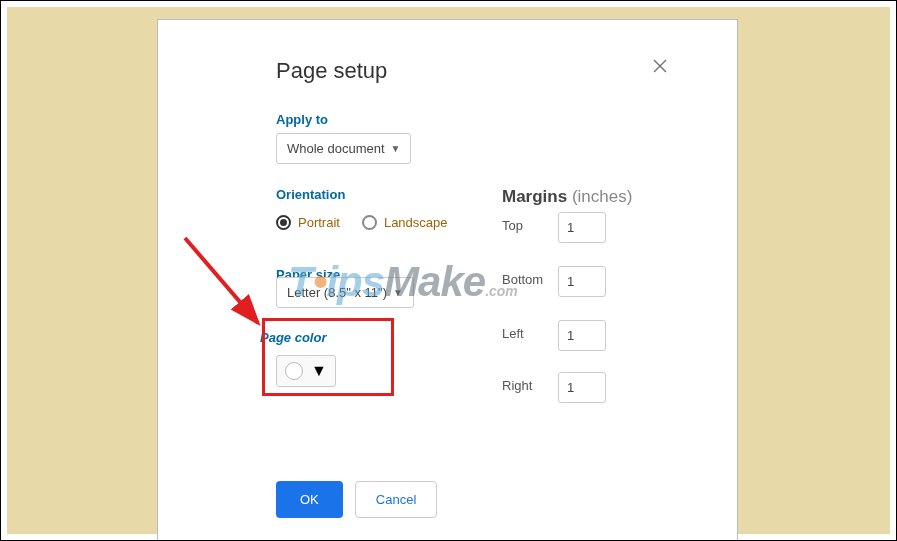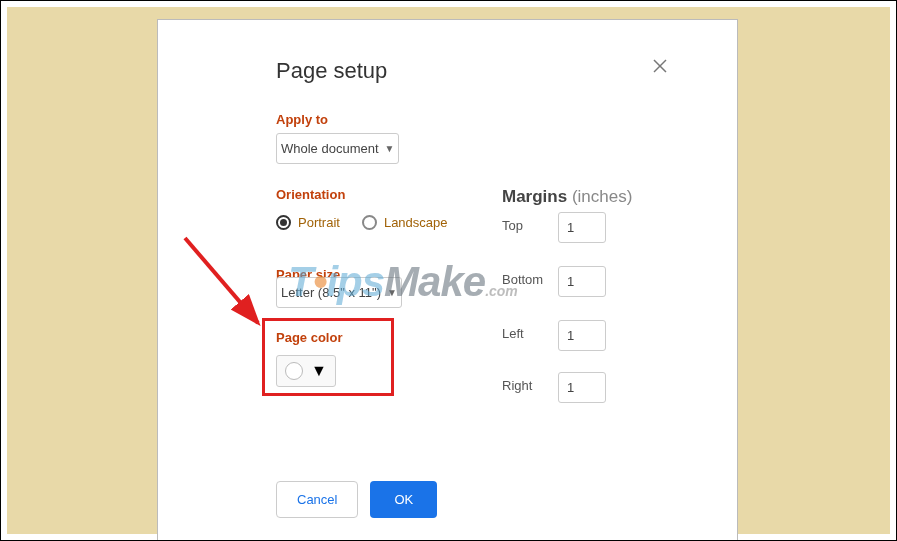--- a/index.html
+++ b/index.html
@@ -44,32 +44,32 @@
       position: absolute;
       top: 38px;
       right: 70px;
       font-size: 18px;
       color: #777;
       cursor: pointer;
       line-height: 1;
     }
     .label {
       font-size: 13px;
-      color: #c2410c;
+      color: #0369a1;
       font-weight: 600;
     }
     .apply-label {
       position: absolute;
       top: 92px;
       left: 118px;
     }
     .dropdown {
       border: 1px solid #ccc;
       border-radius: 3px;
-      padding: 7px 4px;
+      padding: 7px 10px;
       font-size: 13px;
       color: #444;
       background: #fff;
       display: inline-flex;
       align-items: center;
       gap: 6px;
       cursor: pointer;
     }
     .dropdown .caret {
       font-size: 10px;
@@ -125,21 +125,22 @@
       left: 118px;
     }
     .paper-dropdown {
       position: absolute;
       top: 257px;
       left: 118px;
     }
     .page-color-label {
       position: absolute;
       top: 310px;
-      left: 118px;
+      left: 102px;
+      font-style: italic;
     }
     .color-dropdown {
       position: absolute;
       top: 335px;
       left: 118px;
       border: 1px solid #ccc;
       border-radius: 3px;
       padding: 6px 8px;
       display: flex;
       align-items: center;
@@ -349,22 +350,22 @@
   </div>
   <input class="margin-input input-left" value="1" style="">
 
   <div class="margin-row margin-right-row">
     <span class="margin-text">Right</span>
   </div>
   <input class="margin-input input-right" value="1" style="">
 
   <div class="button-row">
     <div class="btn-group-right">
+      <button class="btn btn-ok">OK</button>
       <button class="btn btn-cancel">Cancel</button>
-      <button class="btn btn-ok">OK</button>
     </div>
   </div>
 
   <div class="red-highlight"></div>
 
   <svg class="arrow" width="95" height="110">
     <defs>
       <marker id="ah" markerWidth="10" markerHeight="10" refX="7" refY="3" orient="auto">
         <polygon points="0,0 8,3 0,6" fill="#e02020"></polygon>
       </marker>

